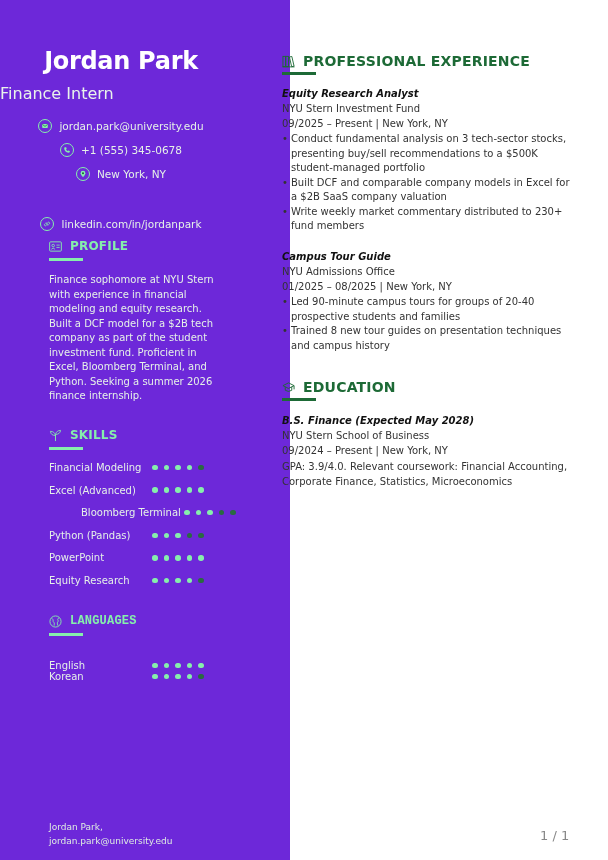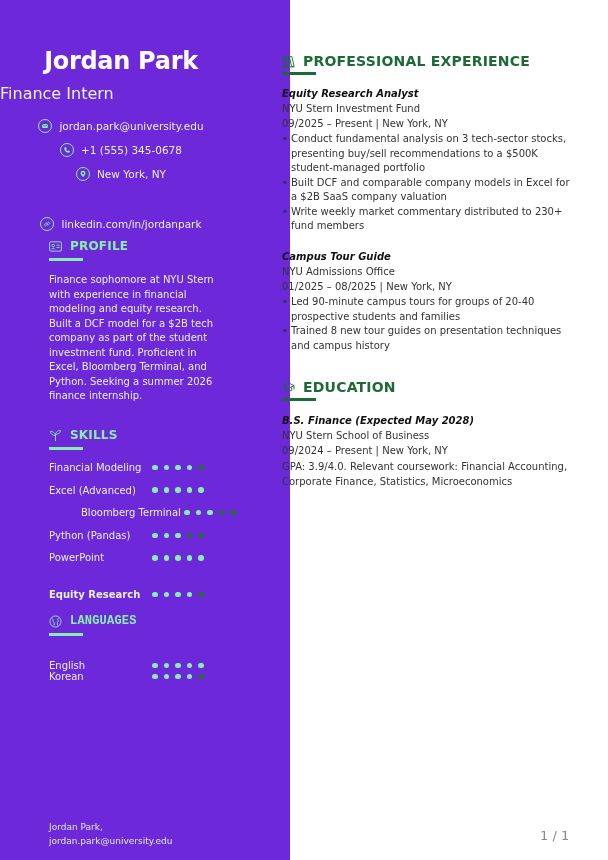--- a/index.html
+++ b/index.html
@@ -180,21 +180,21 @@
       <div class="rating-row" style="top: 552.4px;">
         <span class="lbl">PowerPoint</span>
         <span class="dots">
           <span class="dot"></span>
           <span class="dot"></span>
           <span class="dot"></span>
           <span class="dot"></span>
           <span class="dot"></span>
         </span>
       </div>
-      <div class="rating-row" style="top: 589px; font-weight: bold;">
+      <div class="rating-row" style="top: 575px;">
         <span class="lbl">Equity Research</span>
         <span class="dots">
           <span class="dot"></span>
           <span class="dot"></span>
           <span class="dot"></span>
           <span class="dot"></span>
           <span class="dot off"></span>
         </span>
       </div>
     </div>

